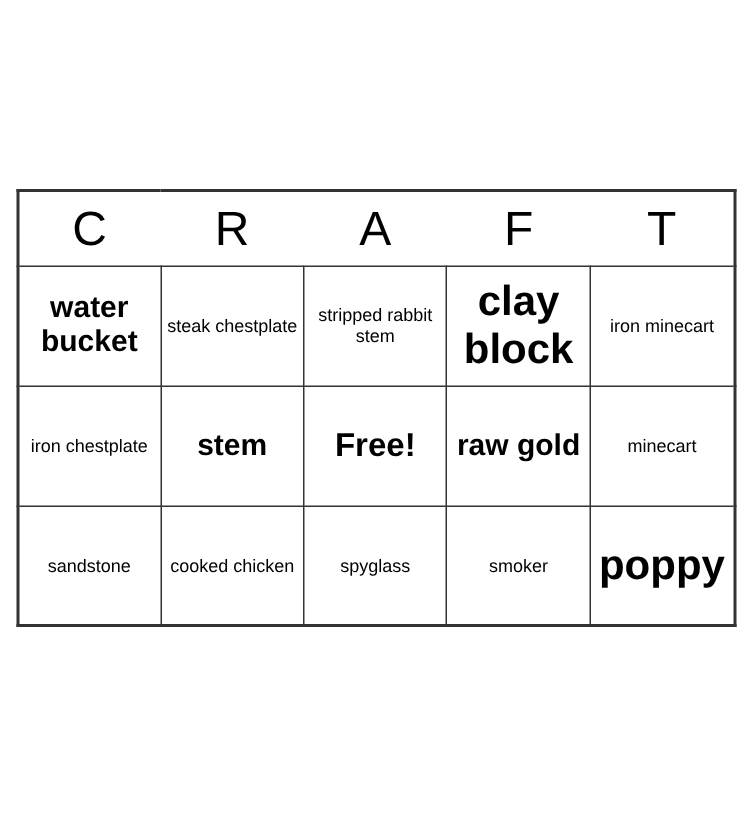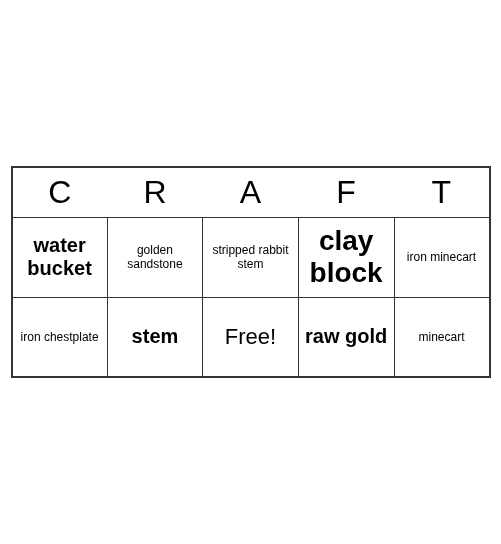--- a/index.html
+++ b/index.html
@@ -57,45 +57,52 @@
       font-weight: bold;
     }
 
     .cell-xlarge {
       font-size: 28px;
       font-weight: bold;
     }
 
     .free-cell {
       font-size: 22px;
-      font-weight: normal;
+      font-weight: bold;
     }
   </style>
 </head>
 <body>
 
 <table class="bingo-card">
   <thead>
     <tr class="header-row">
       <th>C</th>
       <th>R</th>
       <th>A</th>
       <th>F</th>
       <th>T</th>
     </tr>
   </thead>
   <tbody id="bingo-body">
       <tr>
         <td class="cell-large">water bucket</td>
-        <td class="cell-small">golden sandstone</td>
+        <td class="cell-small">steak chestplate</td>
         <td class="cell-small">stripped rabbit stem</td>
         <td class="cell-xlarge">clay block</td>
         <td class="cell-small">iron minecart</td>
       </tr>
       <tr>
         <td class="cell-small">iron chestplate</td>
         <td class="cell-large">stem</td>
         <td class="free-cell">Free!</td>
         <td class="cell-large">raw gold</td>
         <td class="cell-small">minecart</td>
       </tr>
+      <tr>
+        <td class="cell-small">sandstone</td>
+        <td class="cell-small">cooked chicken</td>
+        <td class="cell-small">spyglass</td>
+        <td class="cell-small">smoker</td>
+        <td class="cell-xlarge">poppy</td>
+      </tr>
     </tbody>
 </table>
 
 </body></html>

